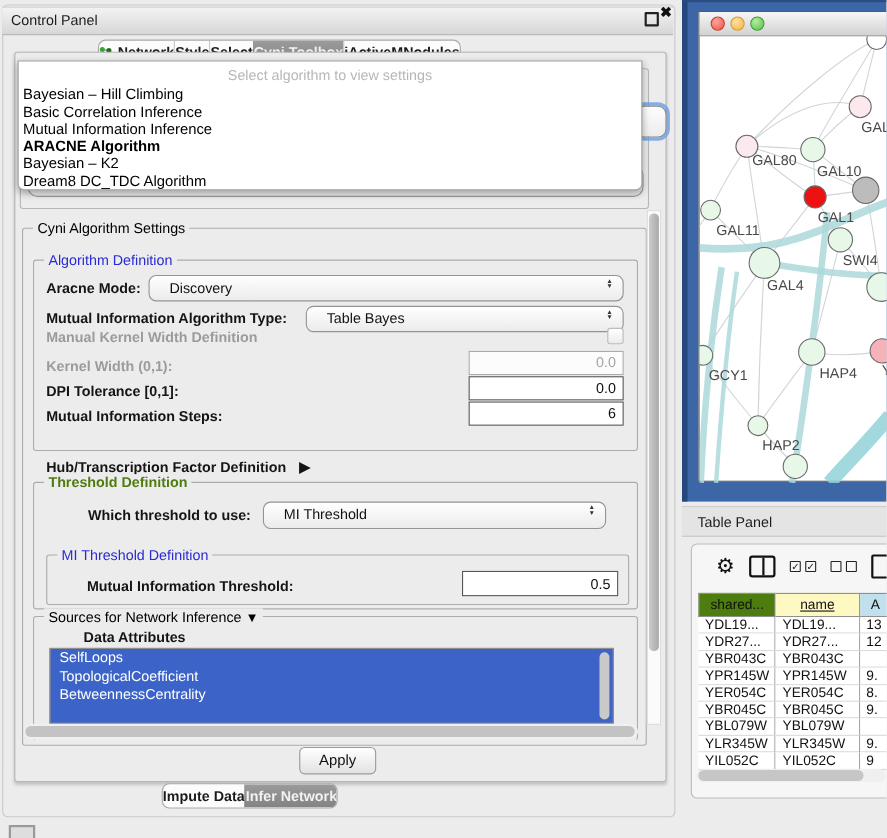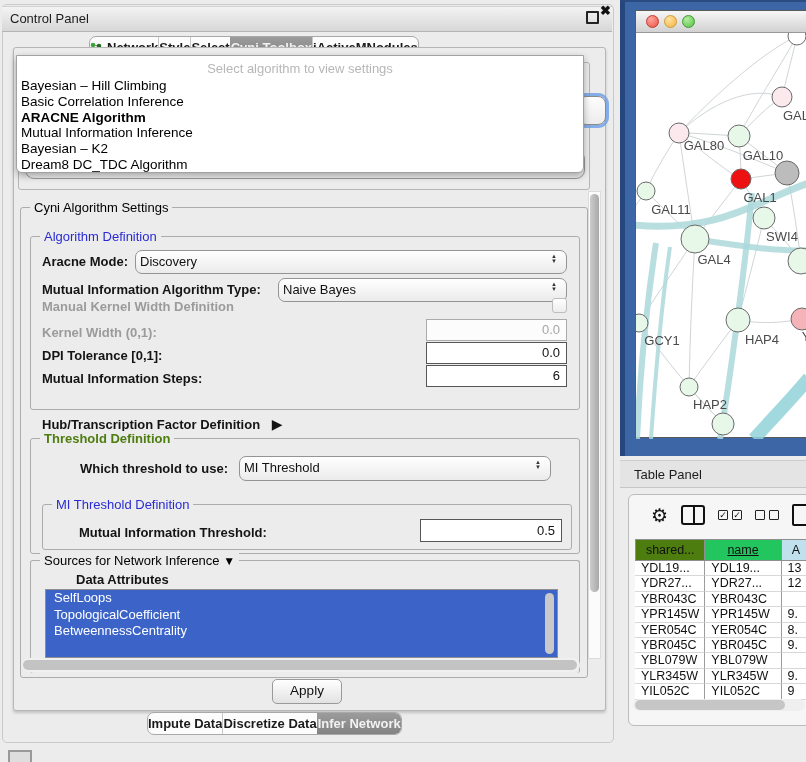--- a/index.html
+++ b/index.html
@@ -41,21 +41,21 @@
 
   
   .group{border:1px solid #acacac;border-radius:3px;}
   .gtitle{position:absolute;top:-8px;left:9px;background:#ececec;padding:0 4px;font-size:13px;white-space:nowrap;}
   .blue{color:#2a2ad4;} .greent{color:#4d7c0f;font-weight:bold;}
 
   .lab{font-size:13px;font-weight:bold;color:#141414;white-space:nowrap;}
   .lab.dis{color:#9b9b9b;}
 
   .combo{border:1px solid #949494;border-radius:7px;background:linear-gradient(#ffffff,#ebebeb);
-         font-size:13px;color:#111;line-height:22px;padding-left:4px;box-sizing:border-box;}
+         font-size:13px;color:#111;line-height:22px;padding-left:18px;box-sizing:border-box;}
   .stepper{position:absolute;right:9px;top:3px;font-size:6px;line-height:5px;color:#333;text-align:center;}
   .field{border:1px solid #565656;background:#fff;font-size:13px;color:#111;text-align:right;
          padding-right:6px;box-sizing:border-box;line-height:20px;}
   .field.dis{border-color:#ababab;color:#a6a6a6;background:#fcfcfc;}
   .checkbox{width:13px;height:13px;border:1px solid #bdbdbd;border-radius:3px;background:linear-gradient(#fff,#ececec);}
 
   .attr-list{background:var(--sel-blue);border:1px solid #8f8f8f;}
   .attr-item{color:#fff;font-size:13px;line-height:16.5px;padding-left:8px;white-space:nowrap;}
   .list-scroll{position:absolute;right:3px;top:3px;bottom:3px;width:9px;border-radius:5px;background:#c9c9c9;}
 
@@ -144,42 +144,42 @@
 <div class="abs cp-content"></div>
 <div class="abs top-group"></div>
 <div class="abs focus-sliver"></div>
 <div class="abs ghost-combo">galFiltered.sif default node</div>
 
 <div class="abs dropdown">
   <div class="dd-placeholder">Select algorithm to view settings</div>
   <div id="ddItems">
       <div class="dd-item">Bayesian – Hill Climbing</div>
       <div class="dd-item">Basic Correlation Inference</div>
+      <div class="dd-item">Mutual Information Inference</div>
       <div class="dd-item bold">ARACNE Algorithm</div>
-      <div class="dd-item">Mutual Information Inference</div>
       <div class="dd-item">Bayesian – K2</div>
       <div class="dd-item">Dream8 DC_TDC Algorithm</div>
     </div>
 </div>
 
 <div class="abs group" style="left:20px;top:207px;width:566px;height:469px;">
   <span class="gtitle">Cyni Algorithm Settings</span>
 </div>
 
 <div class="abs group" style="left:30px;top:236px;width:548px;height:172px;">
   <span class="gtitle blue">Algorithm Definition</span>
 </div>
 <span class="abs lab" style="left:42px;top:254px;">Aracne Mode:</span>
 <div class="abs combo" style="left:135px;top:250px;width:432px;height:24px;">
   <span>Discovery</span>
   <span class="stepper">▲<br>▼</span>
 </div>
 <span class="abs lab" style="left:42px;top:282px;">Mutual Information Algorithm Type:</span>
 <div class="abs combo" style="left:278px;top:278px;width:289px;height:24px;">
-  <span>Naive Bayes</span>
+  <span>Table Bayes</span>
   <span class="stepper">▲<br>▼</span>
 </div>
 <span class="abs lab dis" style="left:42px;top:299px;">Manual Kernel Width Definition</span>
 <div class="abs checkbox" style="left:552px;top:298px;"></div>
 <span class="abs lab dis" style="left:42px;top:325px;">Kernel Width (0,1):</span>
 <div class="abs field dis" style="left:426px;top:319px;width:141px;height:22px;">0.0</div>
 <span class="abs lab" style="left:42px;top:348px;">DPI Tolerance [0,1]:</span>
 <div class="abs field" style="left:426px;top:342px;width:141px;height:22px;">0.0</div>
 <span class="abs lab" style="left:42px;top:371px;">Mutual Information Steps:</span>
 <div class="abs field" style="left:426px;top:365px;width:141px;height:22px;">6</div>
@@ -222,23 +222,20 @@
   </div>
 <div class="abs hscroll">
     <div class="hscroll-thumb"></div>
   </div>
 
 <div class="abs apply-btn">Apply</div>
 
 <div class="abs tabbar bottom-tabs" id="bottomTabs">
     <div class="tab">
       <span>Impute Data</span>
-    </div>
-    <div class="tab">
-      <span>Discretize Data</span>
     </div>
     <div class="tab sel">
       <span>Infer Network</span>
     </div>
   </div>
 
 <div class="abs corner-box"></div>
 
 <div class="abs blue-panel"></div>
 <div class="abs net-window">
@@ -322,21 +319,21 @@
       </span>
     <span class="cbgroup">
         <span class="cb"></span>
         <span class="cb"></span>
       </span>
     <span class="docicon"></span>
   </div>
   <div class="tp-table">
     <div class="tp-row tp-head" id="tpHead">
         <div class="tp-cell" style="width: 72px; background: #4d7c0f;">shared...</div>
-        <div class="tp-cell" style="width: 78px; background: #22c55e; text-decoration: underline;">name</div>
+        <div class="tp-cell" style="width: 78px; background: #fef9c3; text-decoration: underline;">name</div>
         <div class="tp-cell" style="width: 30px; background: rgb(191, 224, 236);">A</div>
       </div>
     <div class="tp-body-rows" id="tpRows">
         <div class="tp-row">
           <div class="tp-cell" style="width: 72px;">YDL19...</div>
           <div class="tp-cell" style="width: 78px;">YDL19...</div>
           <div class="tp-cell" style="width: 30px;">13</div>
         </div>
         <div class="tp-row">
           <div class="tp-cell" style="width: 72px;">YDR27...</div>

